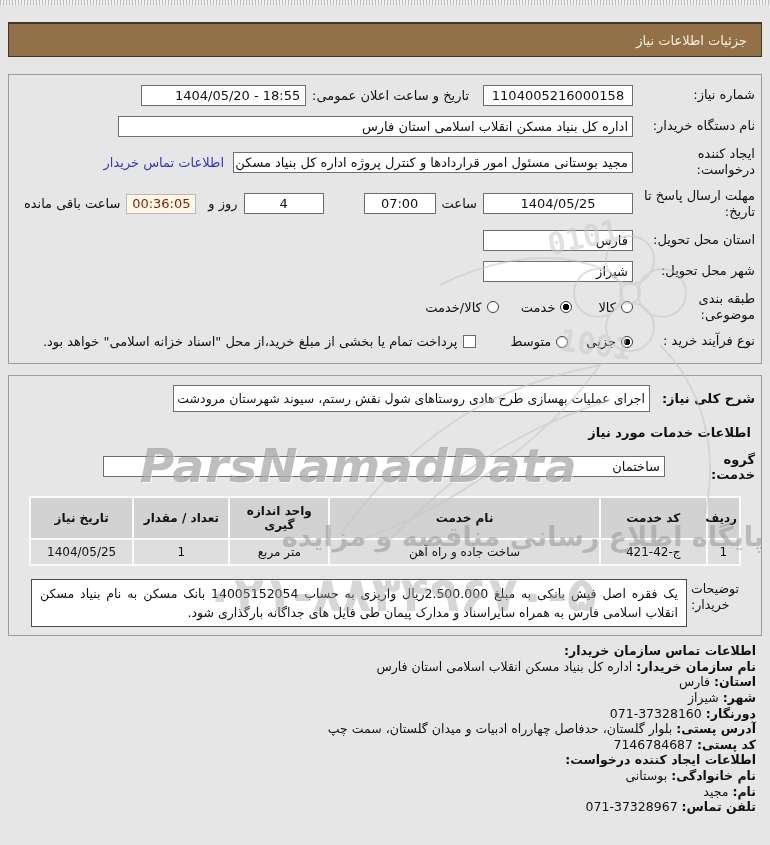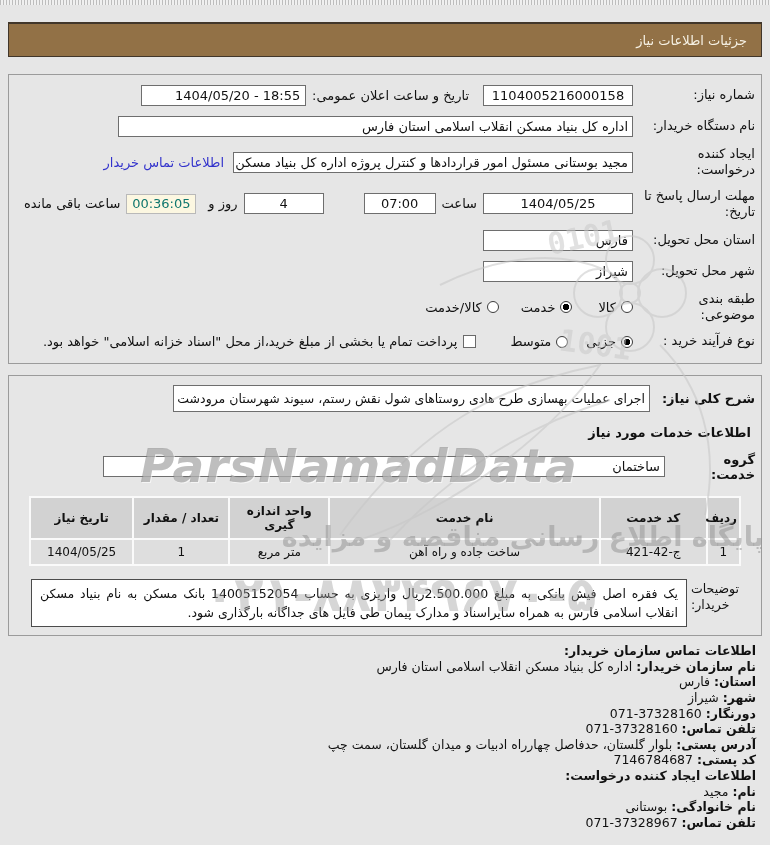--- a/index.html
+++ b/index.html
@@ -62,21 +62,21 @@
   .field.ltr { direction: ltr; justify-content: center; }
   .field.rtl-right { justify-content: flex-start; }
   .w150 { width: 150px; } .w165 { width: 165px; padding-left: 32px; }
   .w515 { width: 515px; } .w400 { width: 400px; }
   .w72 { width: 72px; } .w80 { width: 80px; }
   .sep { margin: 0 6px; }
   .link { color: #3232cc; margin-right: 9px; cursor: pointer; }
   .countdown {
     background: #fcf7e1;
     border: 1px solid #b9b9b9;
-    color: #0f766e;
+    color: #7f1d1d;
     width: 70px; height: 20px;
     display: flex; align-items: center; justify-content: center;
     direction: ltr; font-size: 13px;
     margin: 0 6px;
   }
   .radio {
     width: 12px; height: 12px;
     border: 1px solid #3c3c3c; border-radius: 50%;
     background: #fff;
     display: inline-block;
@@ -276,26 +276,25 @@
       <span class="notes-box">یک فقره اصل فیش بانکی به مبلغ 2.500.000ریال واریزی به حساب 14005152054 بانک مسکن به نام بنیاد مسکن انقلاب اسلامی فارس به همراه سایراسناد و مدارک پیمان طی فایل های جداگانه بارگذاری شود.</span>
     </div>
   </div>
 
   <div class="contact">
     <div class="h">اطلاعات تماس سازمان خریدار:</div>
     <div><span class="l">نام سازمان خریدار:</span> <span>اداره کل بنیاد مسکن انقلاب اسلامی استان فارس</span></div>
     <div><span class="l">استان:</span> <span>فارس</span></div>
     <div><span class="l">شهر:</span> <span>شیراز</span></div>
     <div><span class="l">دورنگار:</span> <span>37328160-071</span></div>
-    <div><span class="l">تلفن تماس:</span> <span>37328160-071</span></div>
     <div><span class="l">آدرس پستی:</span> <span>بلوار گلستان، حدفاصل چهارراه ادبیات و میدان گلستان، سمت چپ</span></div>
     <div><span class="l">کد پستی:</span> <span>7146784687</span></div>
     <div class="h">اطلاعات ایجاد کننده درخواست:</div>
+    <div><span class="l">نام خانوادگی:</span> <span>بوستانی</span></div>
     <div><span class="l">نام:</span> <span>مجید</span></div>
-    <div><span class="l">نام خانوادگی:</span> <span>بوستانی</span></div>
     <div><span class="l">تلفن تماس:</span> <span>37328967-071</span></div>
   </div>
 
 </div>
 
 <svg class="wm wm-svg" width="460" height="330" viewBox="0 0 460 330">
   <g fill="none" stroke="#c7c7c7" stroke-width="2">
     <circle cx="330" cy="45" r="24"></circle>
     <circle cx="362" cy="78" r="24"></circle>
     <circle cx="330" cy="112" r="24"></circle>

